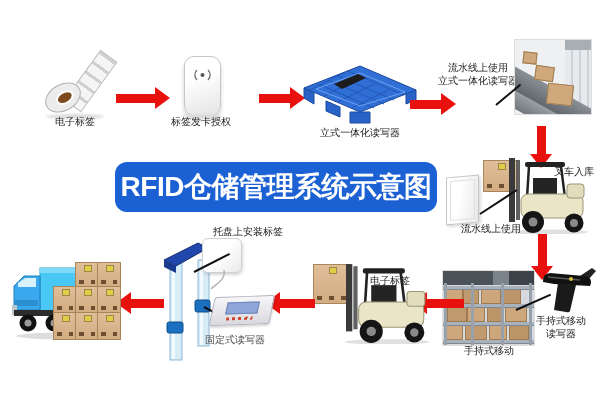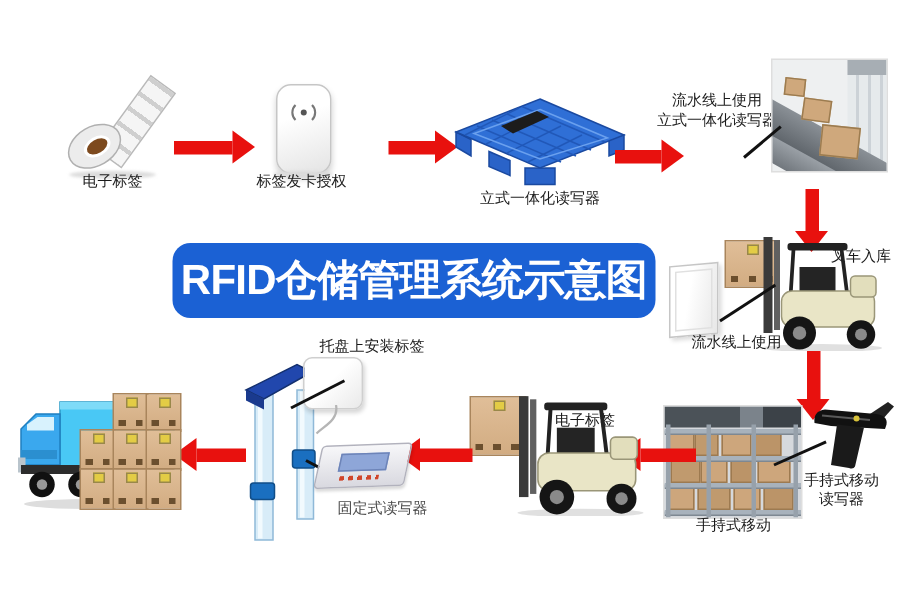--- a/index.html
+++ b/index.html
@@ -4,21 +4,21 @@
 <style>
   :root{
     --red:#e8110e;
     --titleblue:#1b61d4;
   }
   html,body{margin:0;padding:0;background:#fff;}
   #canvas{position:relative;width:600px;height:400px;background:#fff;overflow:hidden;
           font-family:"Liberation Sans",sans-serif;}
   .lbl{position:absolute;font-size:10px;line-height:14px;color:#1a1a1a;text-align:center;white-space:nowrap;}
   .lbl.sm{font-size:10px;line-height:13px;}
-  .lbl.faint{color:#4a4a4a;filter:blur(.3px);margin-left:20px;}
+  .lbl.faint{color:#4a4a4a;filter:blur(.3px);}
   
   .title{position:absolute;left:115px;top:162px;width:322px;height:50px;background:var(--titleblue);
          border-radius:12px;color:#fff;font-weight:bold;font-size:28px;line-height:50px;text-align:center;
          letter-spacing:-.5px;}
   
   .arr-r,.arr-l{position:absolute;height:22px;display:flex;align-items:center;}
   .arr-r .sh,.arr-l .sh{flex:1;height:9px;background:var(--red);}
   .arr-r .hd{width:0;height:0;border-top:11px solid transparent;border-bottom:11px solid transparent;border-left:15px solid var(--red);}
   .arr-l .hd{width:0;height:0;border-top:11px solid transparent;border-bottom:11px solid transparent;border-right:15px solid var(--red);}
   .arr-d{position:absolute;width:22px;display:flex;flex-direction:column;align-items:center;}

